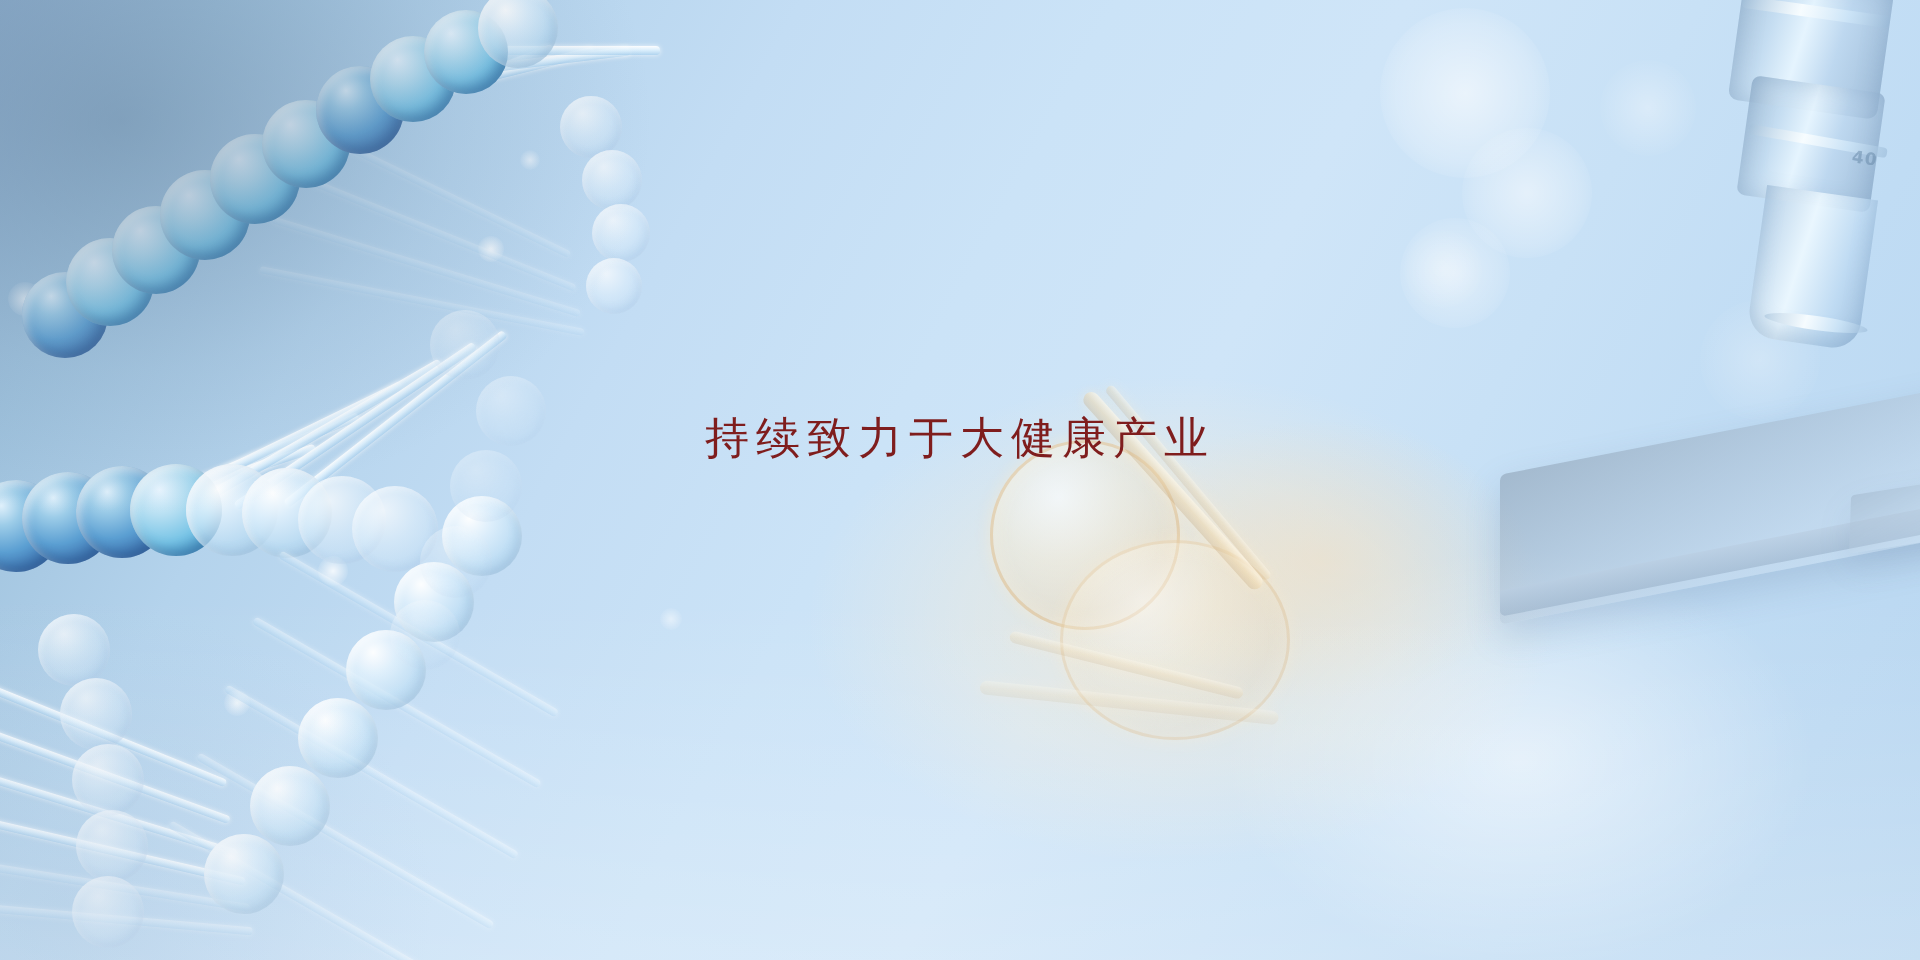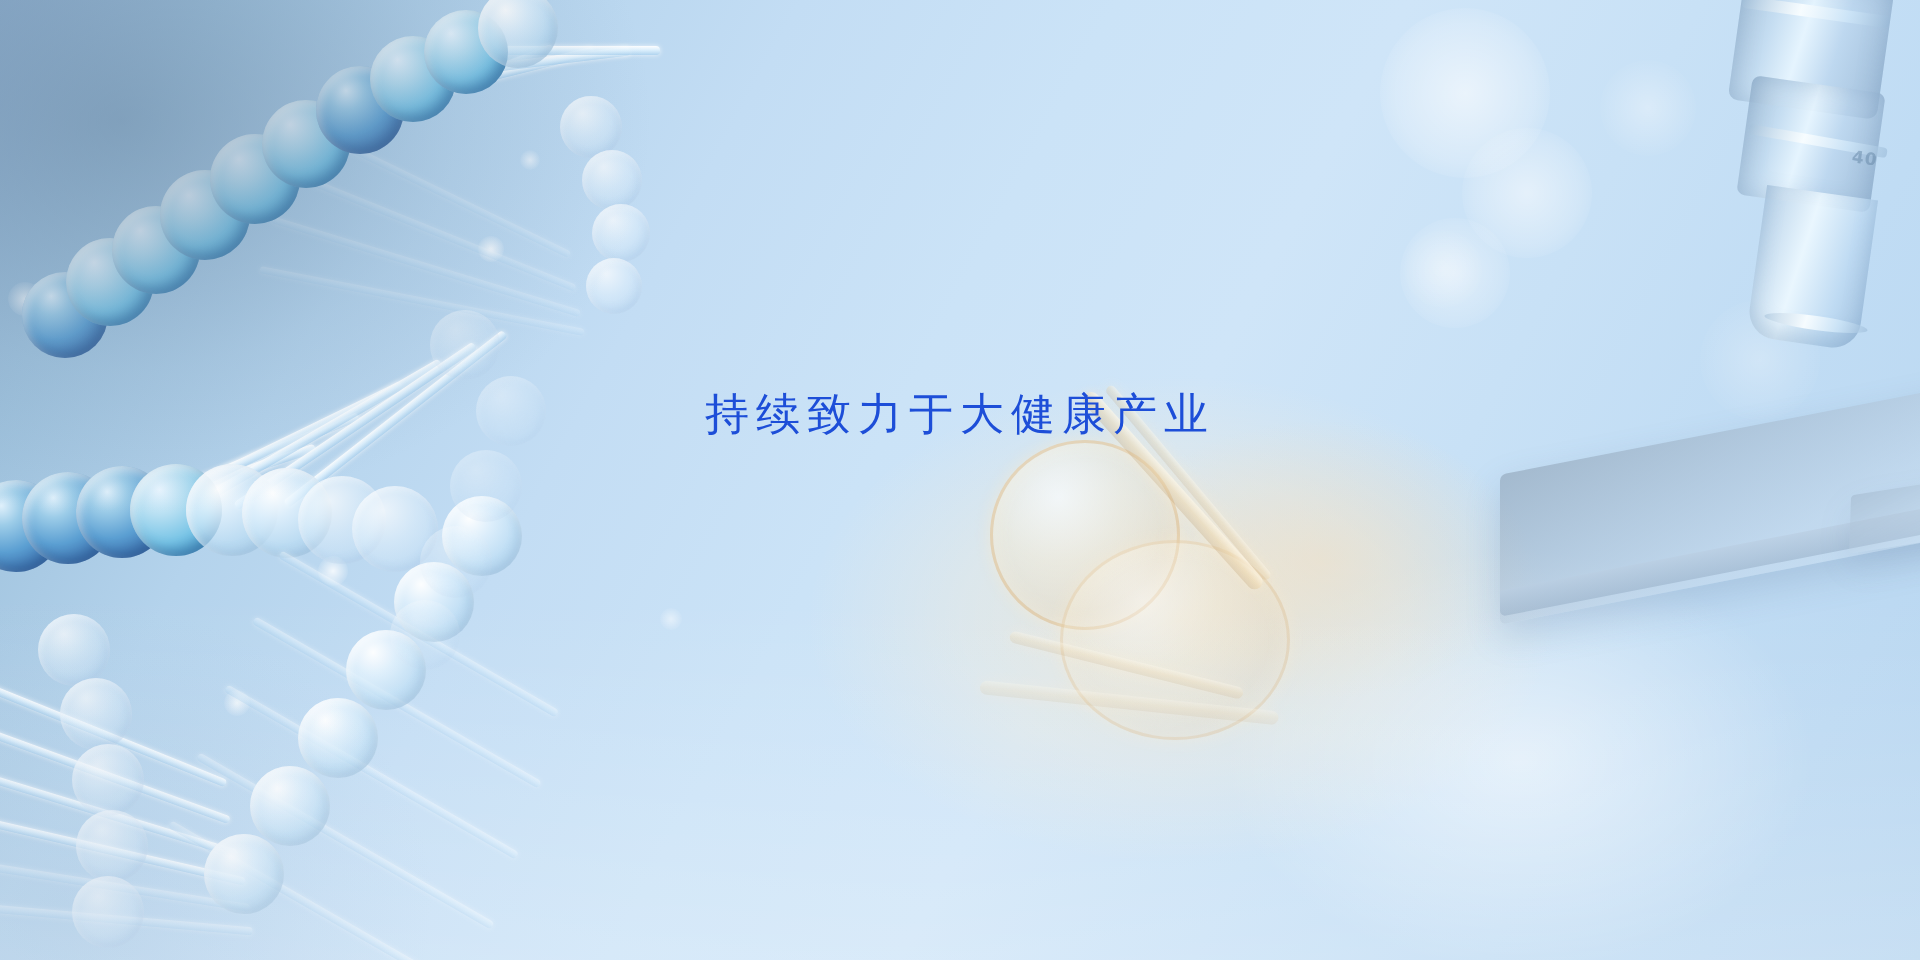--- a/index.html
+++ b/index.html
@@ -134,24 +134,24 @@
   .t-title{
     font-size:76px;
     font-weight:700;
     color:#1f55ab;
     letter-spacing:6px;
     line-height:1.0;
     margin:0;
     text-shadow:0 1px 0 rgba(255,255,255,.35);
   }
   .t-sub{
-    margin:44px 0 0 0;
+    margin:68px 0 0 0;
     font-size:44px;
     font-weight:400;
-    color:#1d4ed8;
+    color:#7f1d1d;
     letter-spacing:7px;
     line-height:1.0;
   }
   .t-slogan{
     margin:46px 0 0 0;
     font-size:46px;
     font-weight:700;
     color:#1f55ab;
     letter-spacing:6px;
     line-height:1.0;

